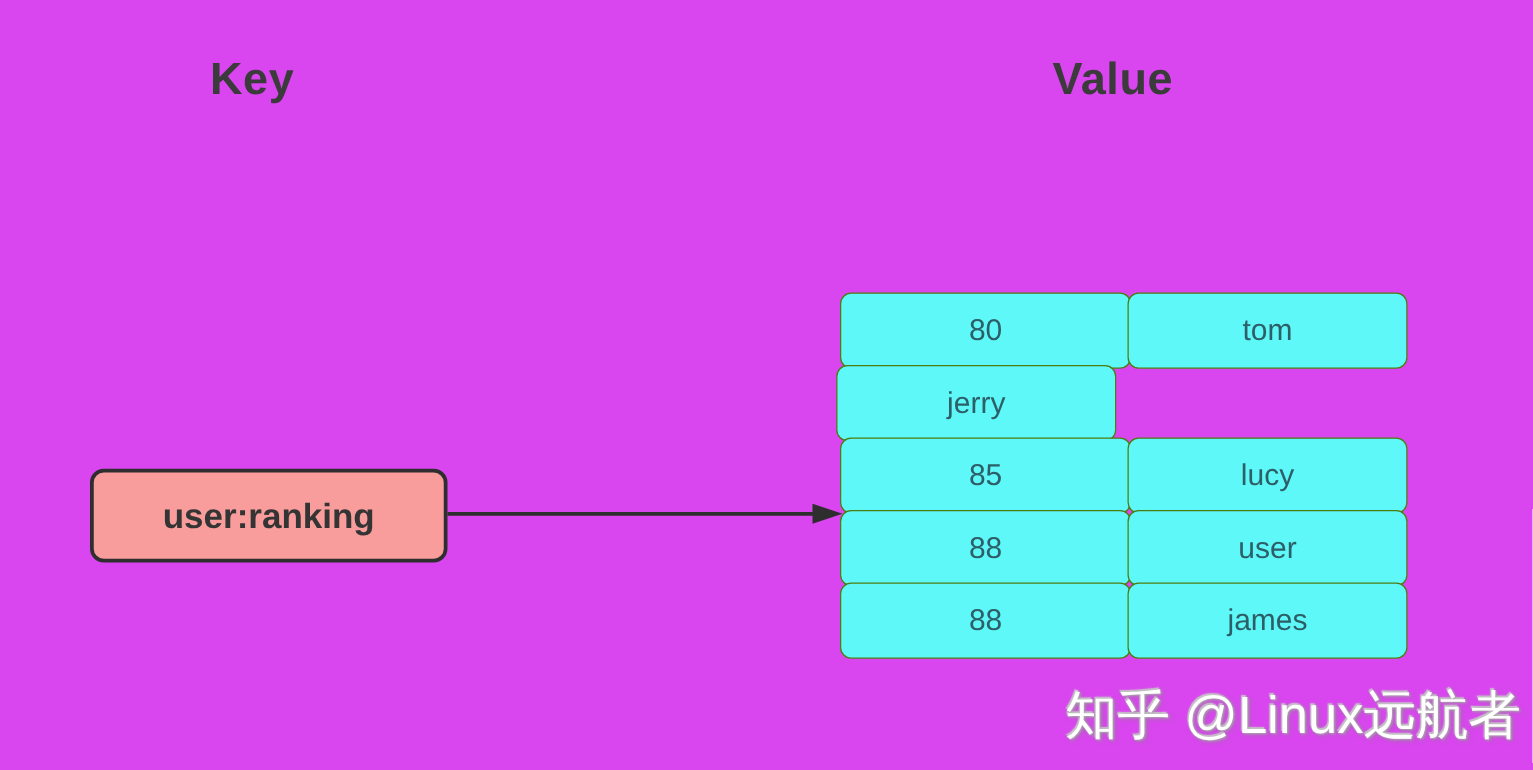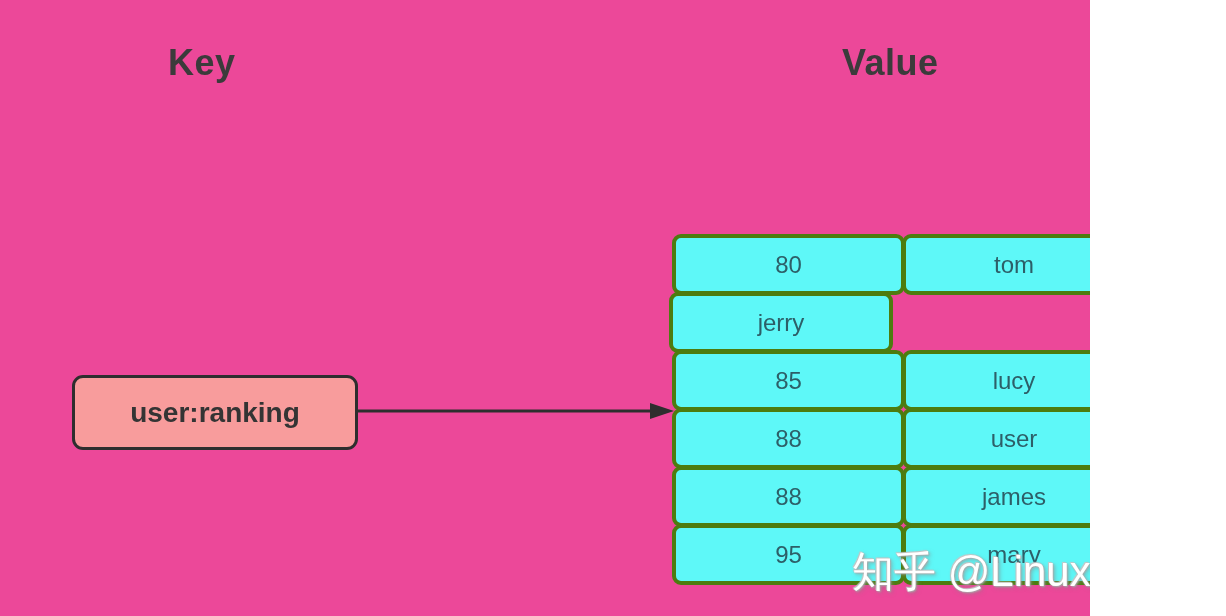--- a/index.html
+++ b/index.html
@@ -3,23 +3,23 @@
 <meta charset="utf-8">
 <style>
   html, body {
     margin: 0;
     padding: 0;
     background: #ffffff;
     font-family: "Liberation Sans", "DejaVu Sans", sans-serif;
   }
   .canvas {
     position: relative;
-    width: 1090px;
+    width: 1226px;
     height: 616px;
-    background: #ec4899;
+    background: #d946ef;
     overflow: hidden;
   }
   .col-heading {
     position: absolute;
     font-size: 36px;
     font-weight: bold;
     color: #3b3b3b;
     letter-spacing: 0.5px;
   }
   .heading-key   { left: 168px; top: 42px; }
@@ -57,21 +57,21 @@
     position: absolute;
     left: 672px;
     top: 234px;
   }
   .vrow { display: flex; }
   .vrow + .vrow { margin-top: -3px; }
   .vcell {
     box-sizing: border-box;
     height: 61px;
     background: #5ef8f8;
-    border: 4px solid #4d7c0f;
+    border: 1px solid #4d7c0f;
     border-radius: 9px;
     display: flex;
     align-items: center;
     justify-content: center;
     font-size: 24px;
     color: #2d5f68;
     text-align: right;
   }
   .vcell.score  { width: 233px; }
   .vcell.member { width: 224px; margin-left: -3px; }
@@ -127,21 +127,17 @@
   <div class="vrow">
     <div class="vcell score">88</div>
     <div class="vcell member">user</div>
   </div>
 
   <div class="vrow">
     <div class="vcell score">88</div>
     <div class="vcell member">james</div>
   </div>
 
-  <div class="vrow">
-    <div class="vcell score">95</div>
-    <div class="vcell member">mary</div>
-  </div>
 </div>
 
   <div class="watermark">知乎 @Linux远航者</div>
 
 </div>
 
 </body></html>

